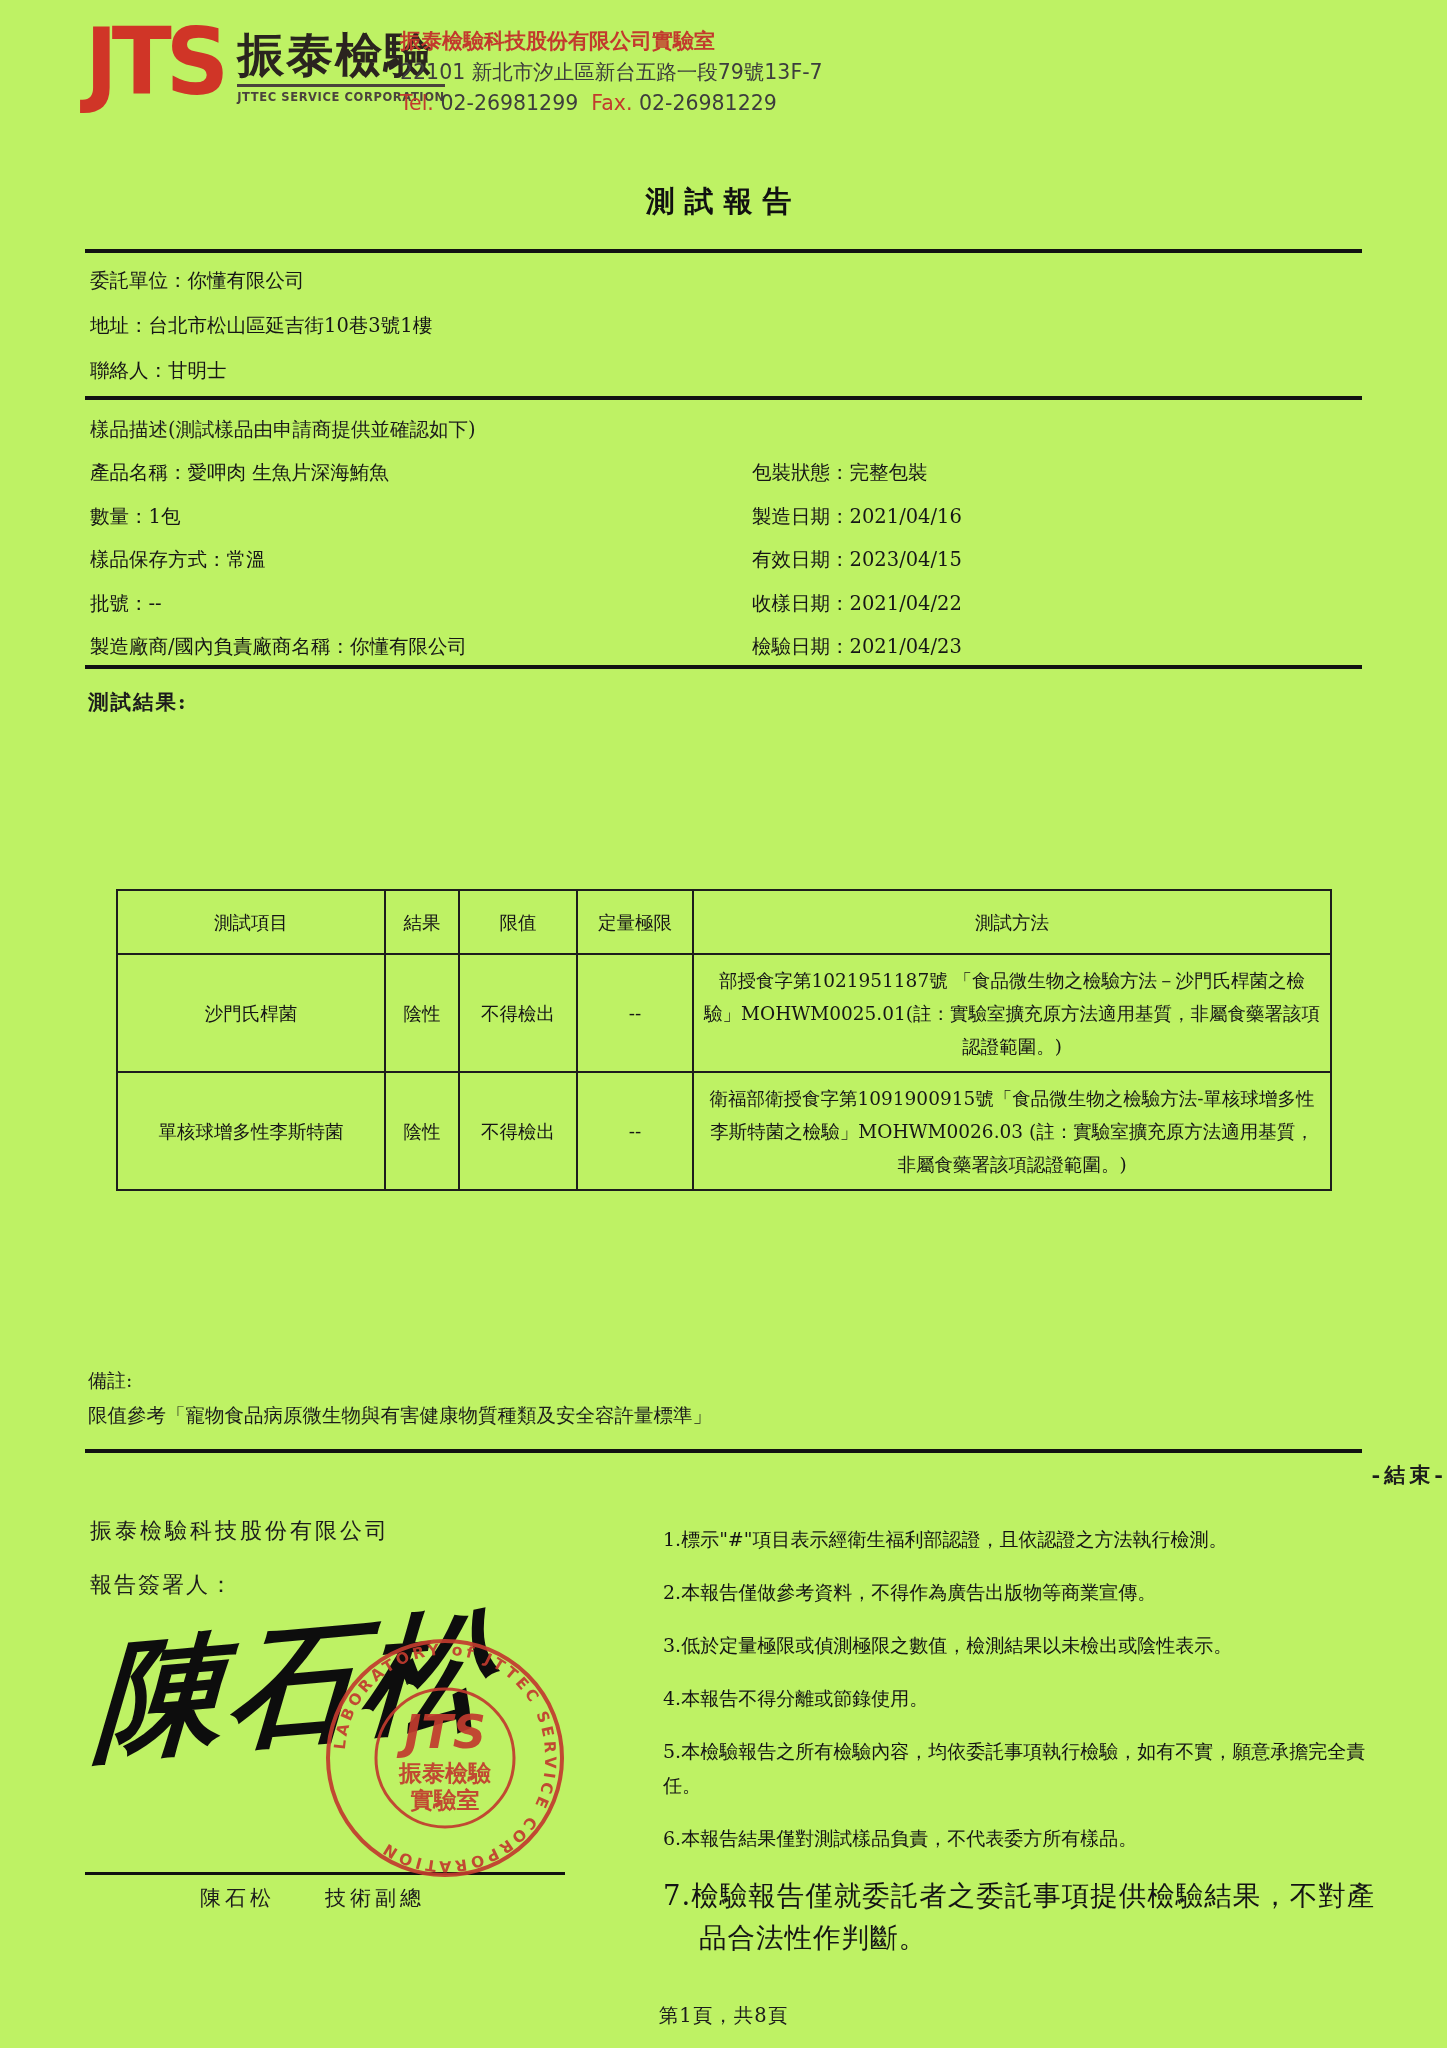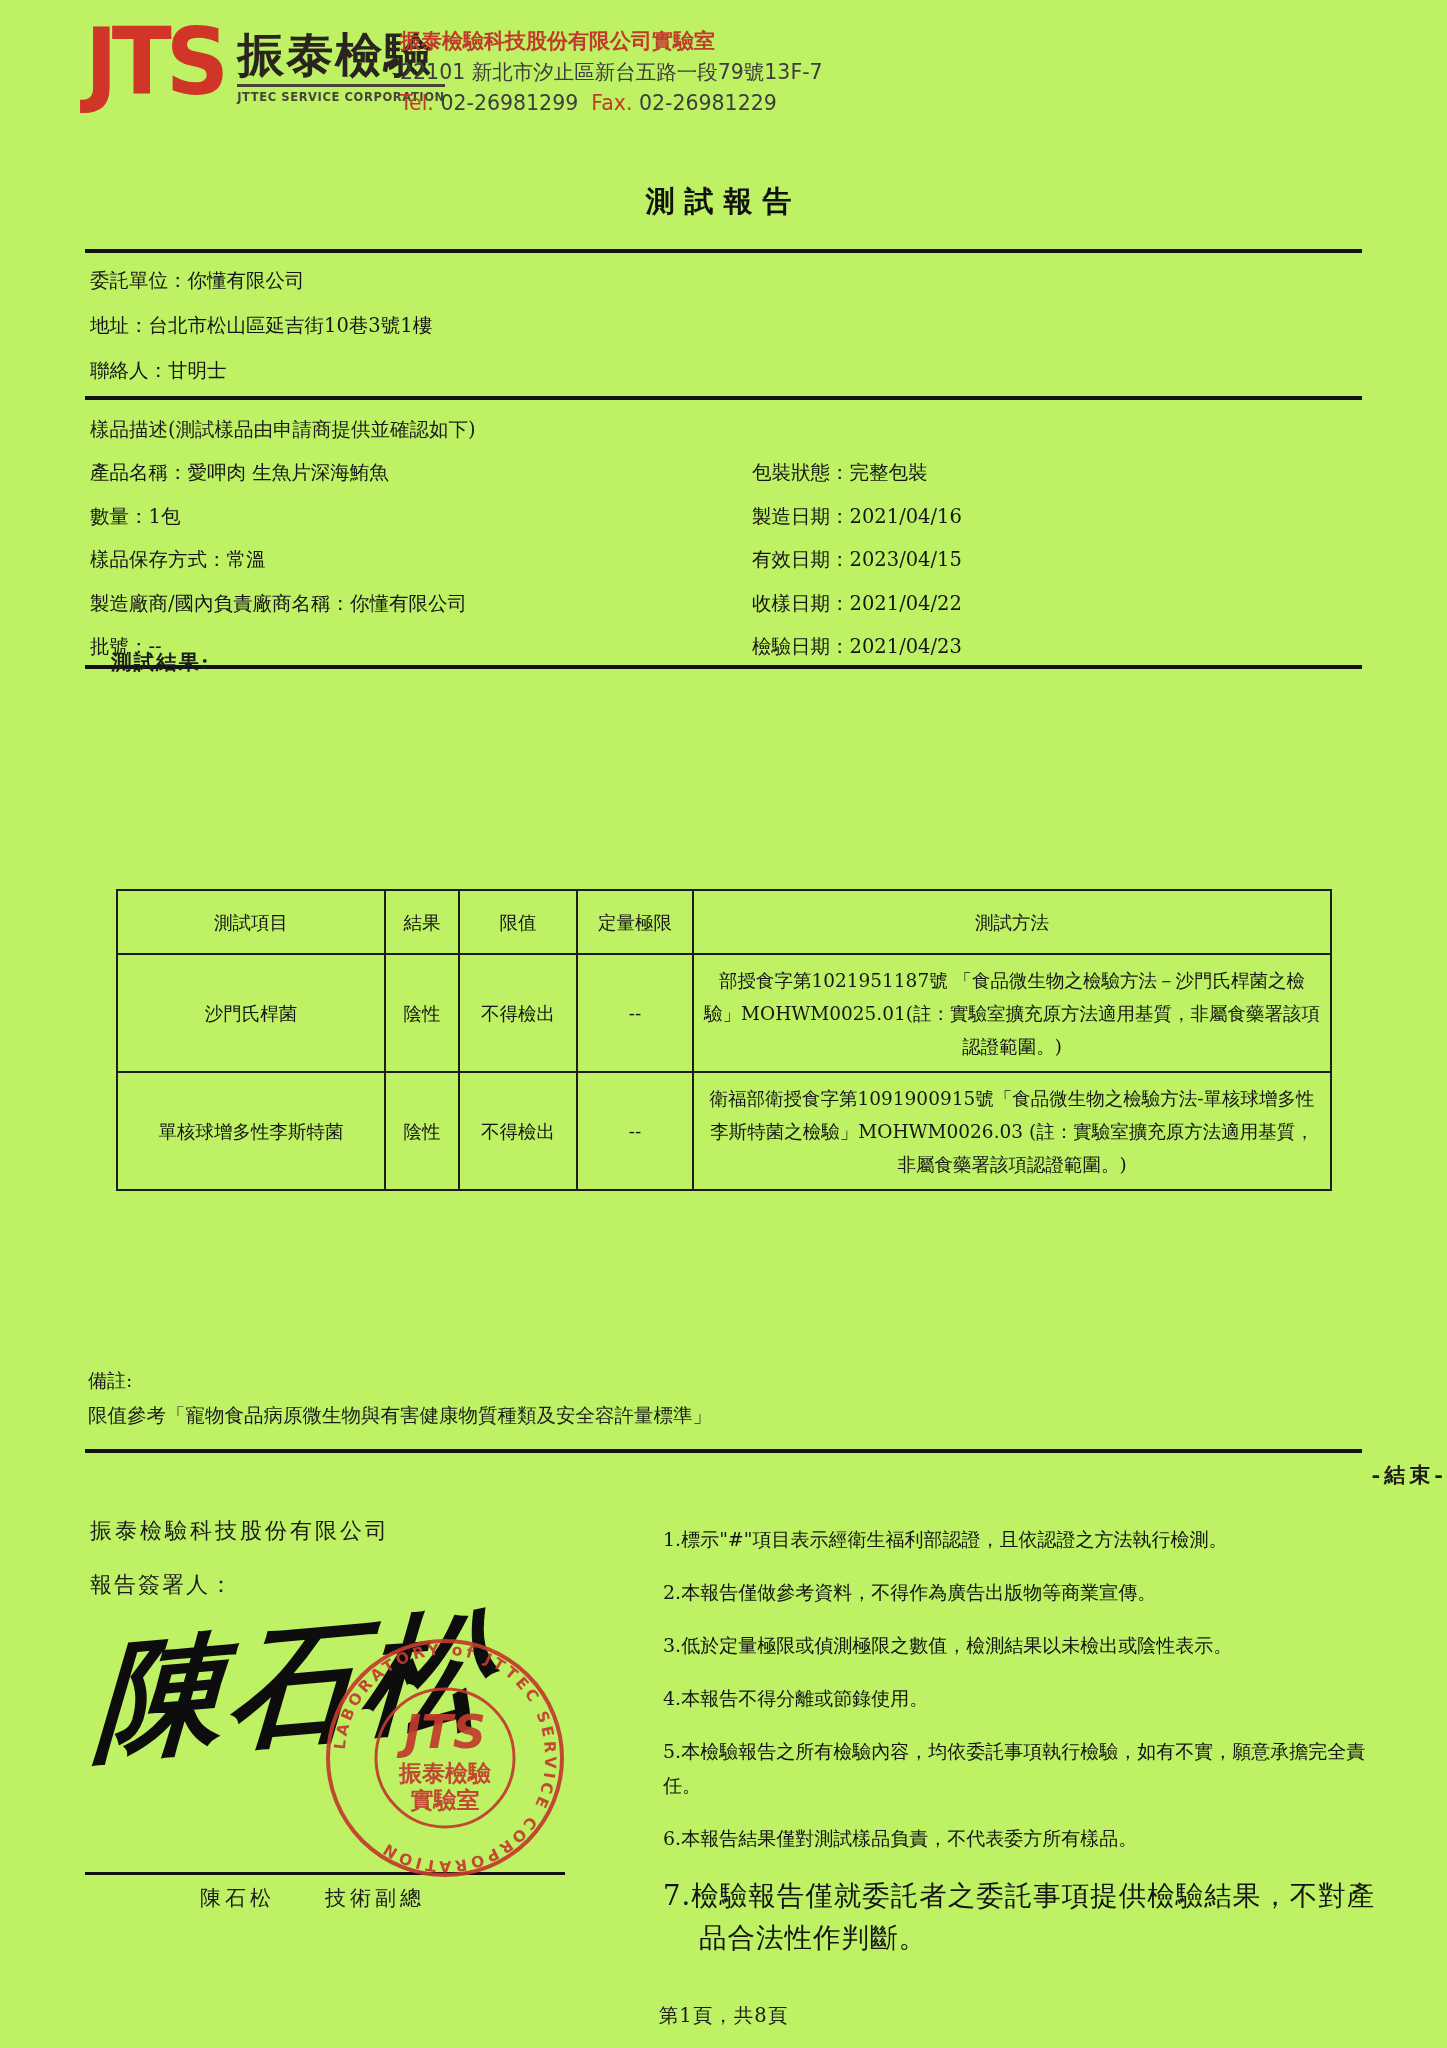--- a/index.html
+++ b/index.html
@@ -35,21 +35,21 @@
   .rule{position:absolute;left:85px;width:1277px;height:4px;background:#121212;}
   .rule1{top:249px;} .rule2{top:396px;} .rule3{top:665px;} .rule4{top:1449px;}
   
   .info-line{font-size:19.5px;line-height:45px;white-space:nowrap;color:#161616;}
   .client-left{position:absolute;left:90px;top:258px;}
   .client-right{position:absolute;left:752px;top:258px;}
   .sample-heading{position:absolute;left:90px;top:408px;font-size:19.5px;line-height:43px;white-space:nowrap;}
   .sample-left{position:absolute;left:90px;top:451px;}
   .sample-right{position:absolute;left:752px;top:451px;}
   .sample-left .info-line,.sample-right .info-line,.sample-heading{line-height:43.5px;}
-  .results-label{position:absolute;left:88px;top:648px;font-size:20.5px;font-weight:bold;letter-spacing:2px;margin-left:23px;}
+  .results-label{position:absolute;left:88px;top:688px;font-size:20.5px;font-weight:bold;letter-spacing:2px;}
   
   .results-table{position:absolute;left:116px;top:889px;width:1216px;
     border-collapse:collapse;table-layout:fixed;font-size:18.5px;color:#161616;}
   .results-table th,.results-table td{border:2px solid #1d1d1d;text-align:center;vertical-align:middle;padding:4px 8px;}
   .results-table th{font-weight:normal;height:54px;}
   .results-table td{height:108px;}
   .col-item{width:268px;} .col-result{width:74px;} .col-limit{width:118px;} .col-loq{width:116px;}
   .cell-method{line-height:33px;padding:8px 16px;}
   
   .remarks-label{position:absolute;left:88px;top:1368px;font-size:19px;}
@@ -105,22 +105,22 @@
     </div>
 
   <div class="rule rule2"></div>
 
   <div class="sample-heading">樣品描述(測試樣品由申請商提供並確認如下)</div>
   <div class="sample-left">
 
   <div class="info-line">產品名稱：愛呷肉 生魚片深海鮪魚</div>
       <div class="info-line">數量：1包</div>
       <div class="info-line">樣品保存方式：常溫</div>
+      <div class="info-line">批號：--</div>
       <div class="info-line">製造廠商/國內負責廠商名稱：你懂有限公司</div>
-      <div class="info-line">批號：--</div>
     </div>
   <div class="sample-right">
 
   <div class="info-line">包裝狀態：完整包裝</div>
       <div class="info-line">製造日期：2021/04/16</div>
       <div class="info-line">有效日期：2023/04/15</div>
       <div class="info-line">收樣日期：2021/04/22</div>
       <div class="info-line">檢驗日期：2021/04/23</div>
     </div>
 

